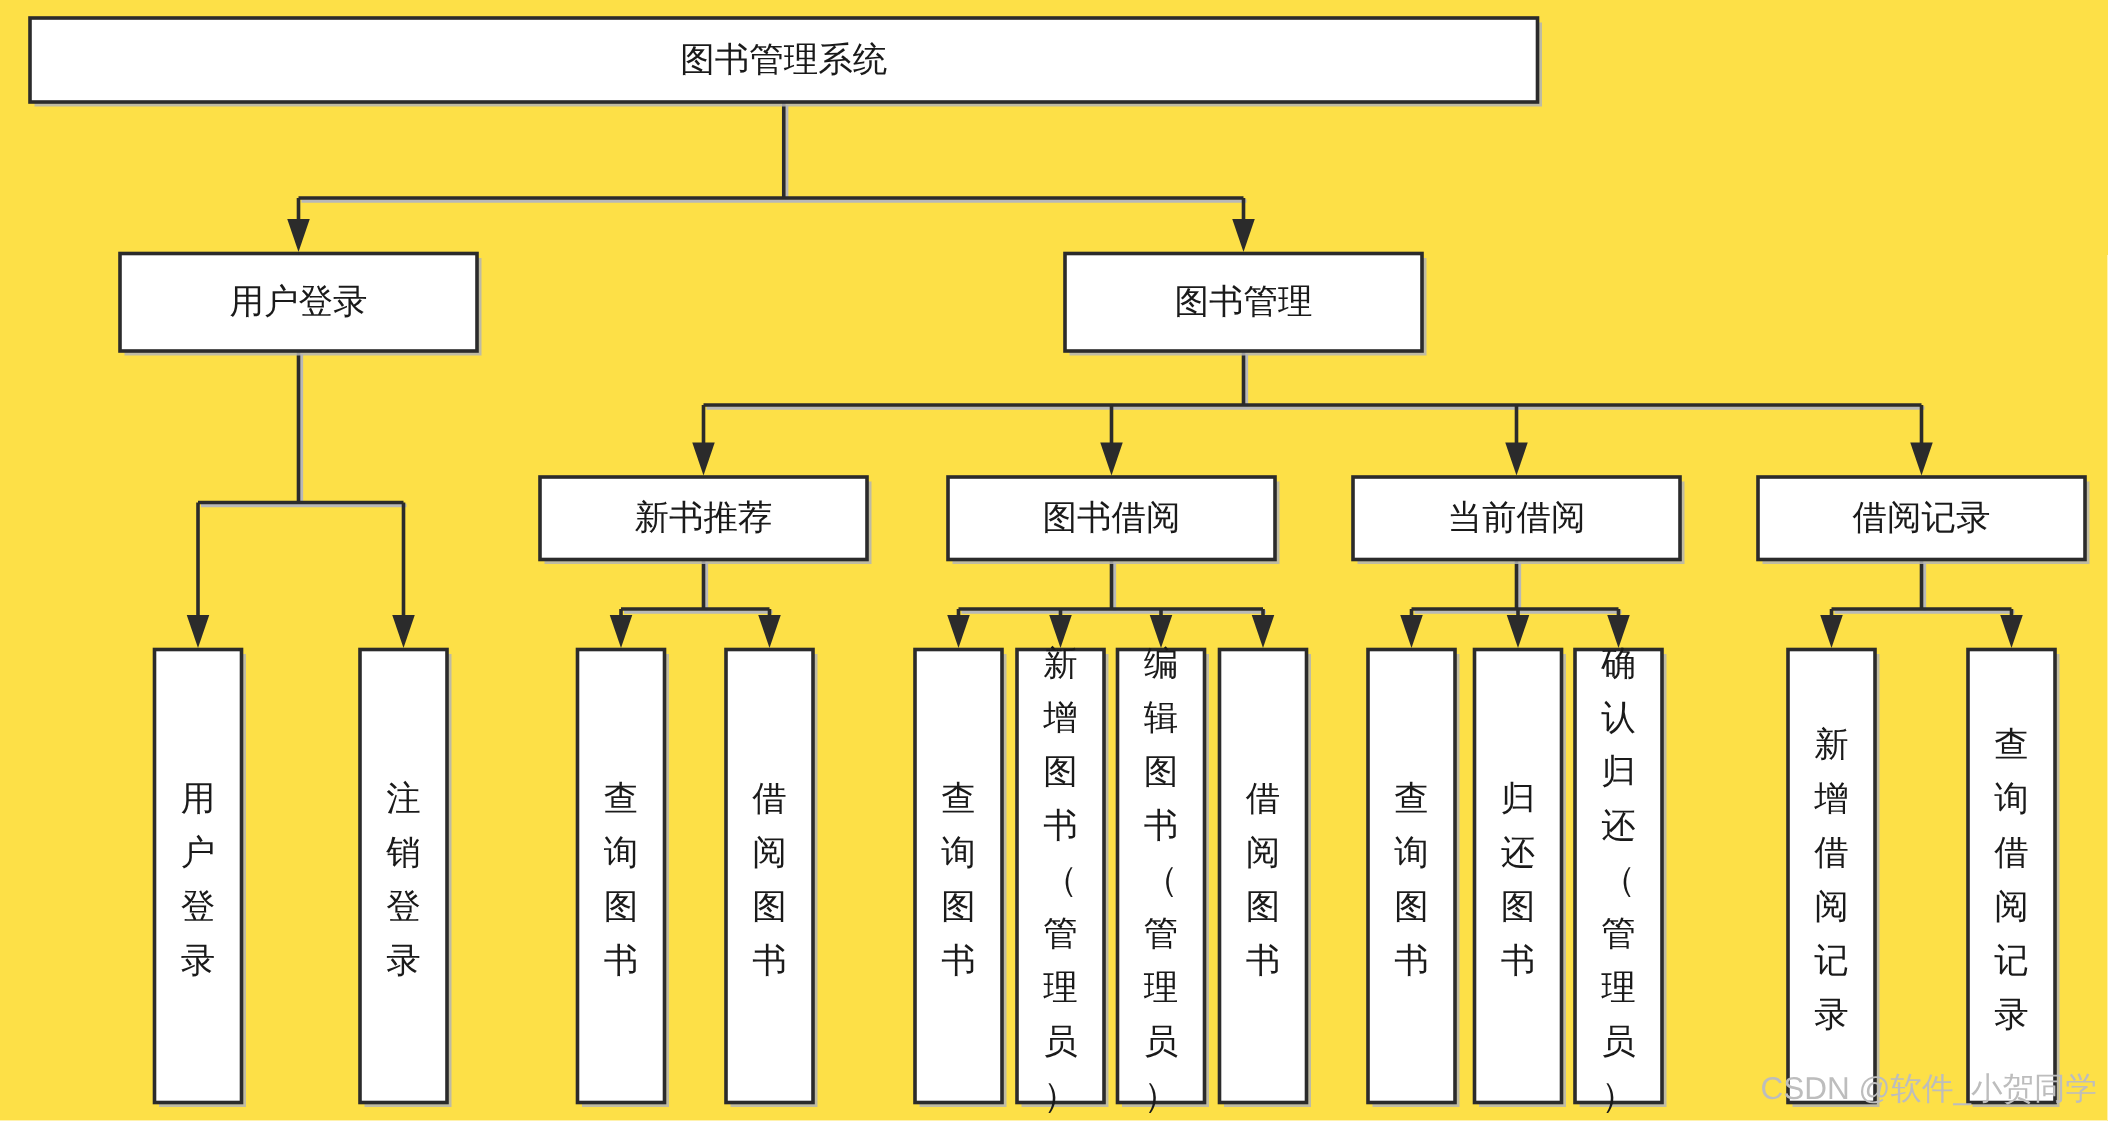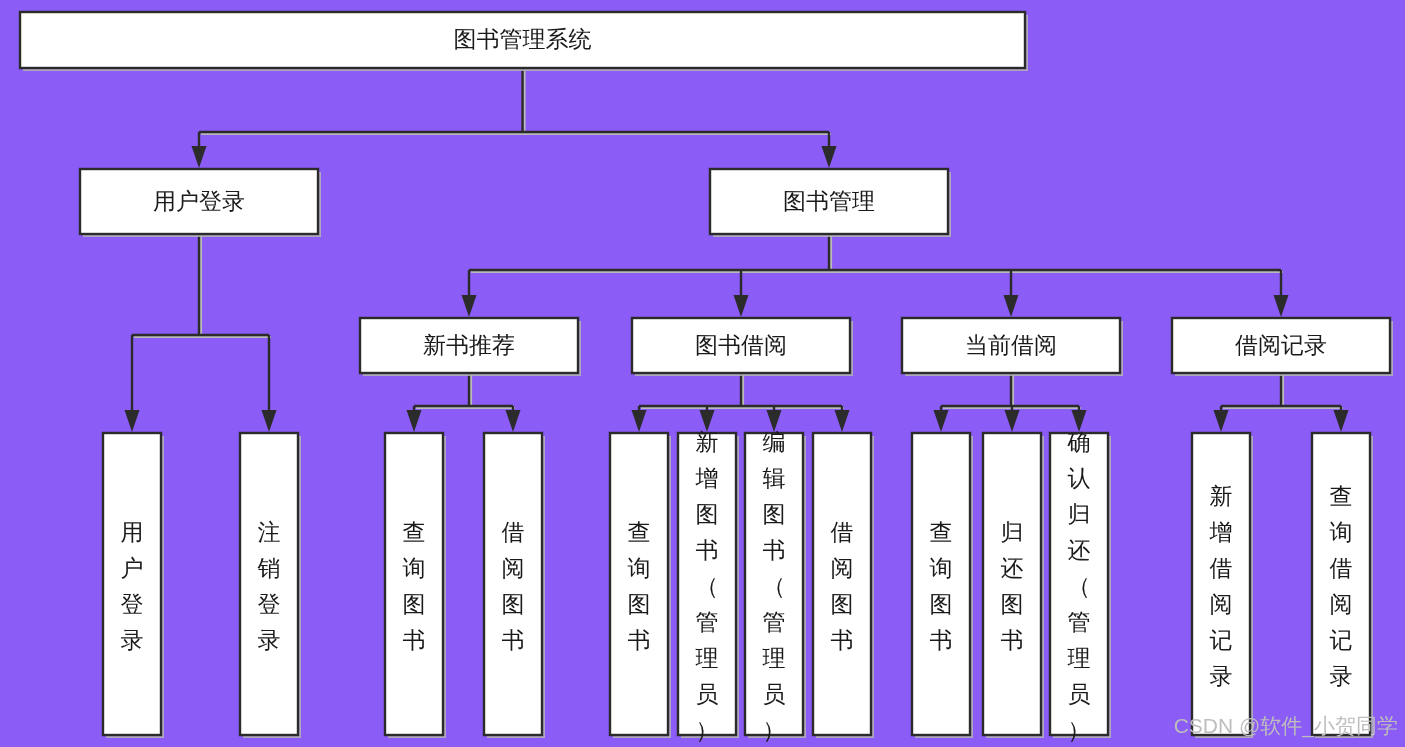--- a/index.html
+++ b/index.html
@@ -8,21 +8,21 @@
     padding: 0;
     background: #ffffff;
   }
   body {
     font-family: "Liberation Sans", "DejaVu Sans", sans-serif;
   }
   #diagram-root {
     position: relative;
     width: 1405px;
     height: 747px;
-    background: #8b5cf6;
+    background: #fde047;
     overflow: hidden;
   }
   svg.diagram-canvas {
     position: absolute;
     left: 0;
     top: 0;
     width: 1405px;
     height: 747px;
     display: block;
   }

